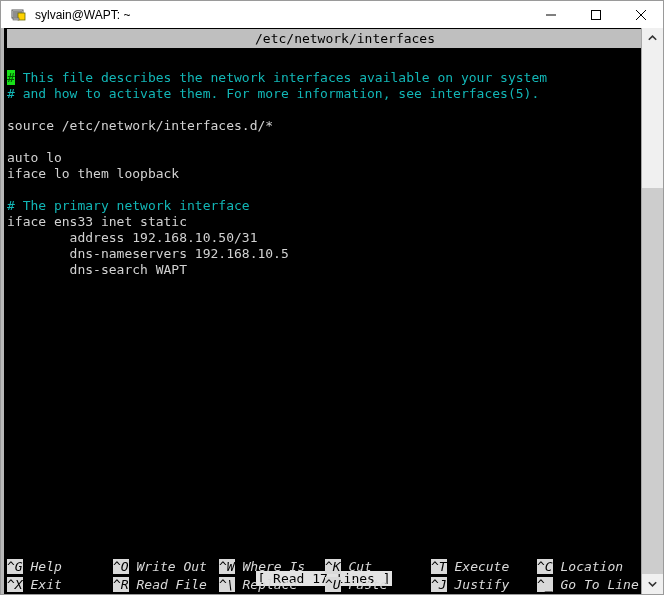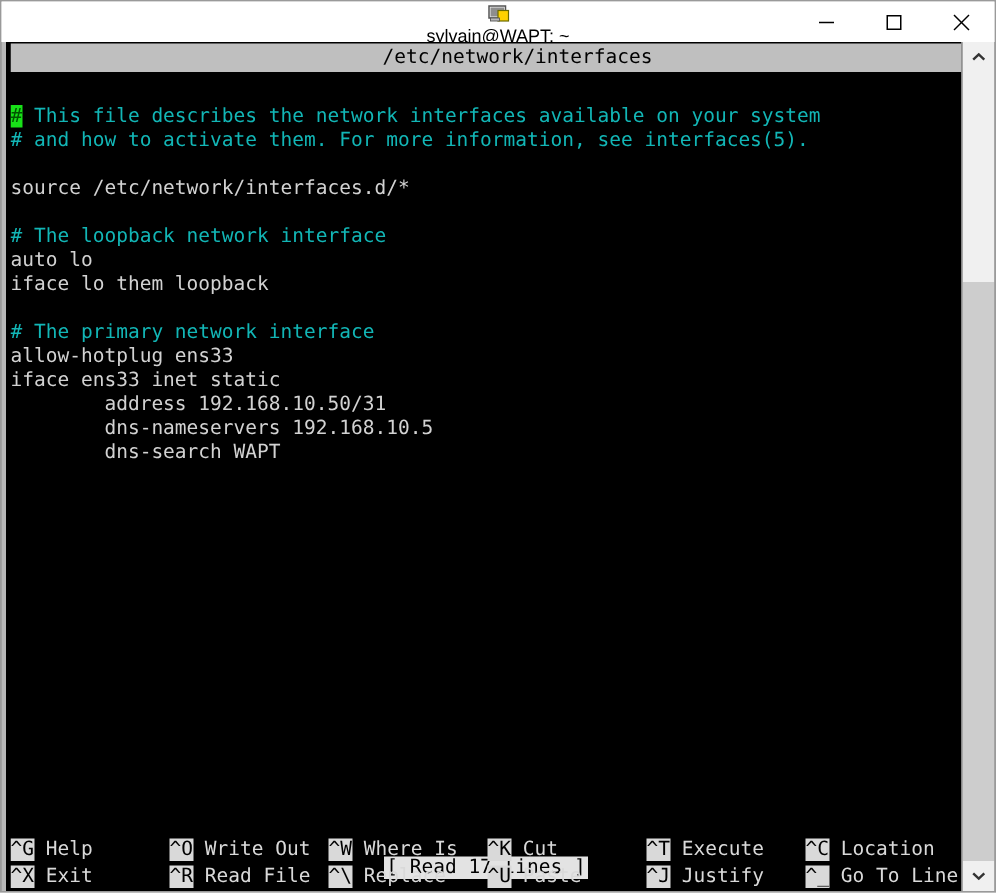--- a/index.html
+++ b/index.html
@@ -26,21 +26,20 @@
     overflow: hidden;
   }
   .titlebar {
     position: absolute;
     left: 0; top: 0;
     width: 662px;
     height: 27px;
     background: #ffffff;
     display: flex;
     align-items: center;
-    flex-direction: column;
   }
   .title-icon {
     width: 16px;
     height: 16px;
     margin-left: 10px;
     margin-right: 8px;
     position: relative;
     flex: none;
   }
   .title-icon svg { display: block; }
@@ -192,20 +191,21 @@
 
   
   .helpbar {
     position: absolute;
     left: 0;
     bottom: 0;
     width: 634px;
     height: 36px;
     color: #d2d2d2;
     font-size: 13px;
+    font-style: italic;
   }
   .helprow {
     position: relative;
     height: 18px;
     line-height: 18px;
     white-space: pre;
   }
   .hitem {
     position: absolute;
     top: 0;
@@ -263,26 +263,24 @@
       <div class="nano-header">
         <span class="nh-file">/etc/network/interfaces</span>
       </div>
 
       <div class="editor" id="editor-lines">
           <div class="line"><span class="cursor">#</span><span class="cmt"> This file describes the network interfaces available on your system</span></div>
           <div class="line"><span class="cmt"># and how to activate them. For more information, see interfaces(5).</span></div>
           <div class="line"><span class="plain">&nbsp;</span></div>
           <div class="line"><span class="plain">source /etc/network/interfaces.d/*</span></div>
           <div class="line"><span class="plain">&nbsp;</span></div>
-          <div class="line"><span class="cmt"># The loopback network interface</span></div>
           <div class="line"><span class="plain">auto lo</span></div>
           <div class="line"><span class="plain">iface lo them loopback</span></div>
           <div class="line"><span class="plain">&nbsp;</span></div>
           <div class="line"><span class="cmt"># The primary network interface</span></div>
-          <div class="line"><span class="plain">allow-hotplug ens33</span></div>
           <div class="line"><span class="plain">iface ens33 inet static</span></div>
           <div class="line"><span class="plain">        address 192.168.10.50/31</span></div>
           <div class="line"><span class="plain">        dns-nameservers 192.168.10.5</span></div>
           <div class="line"><span class="plain">        dns-search WAPT</span></div>
         </div>
 
       <div class="statusmsg">
         <span>[ Read 17 lines ]</span>
       </div>
 

